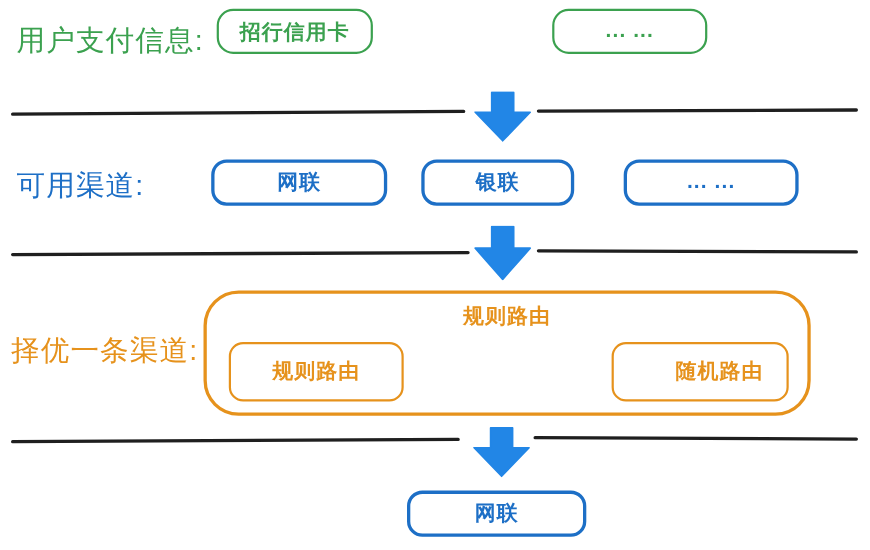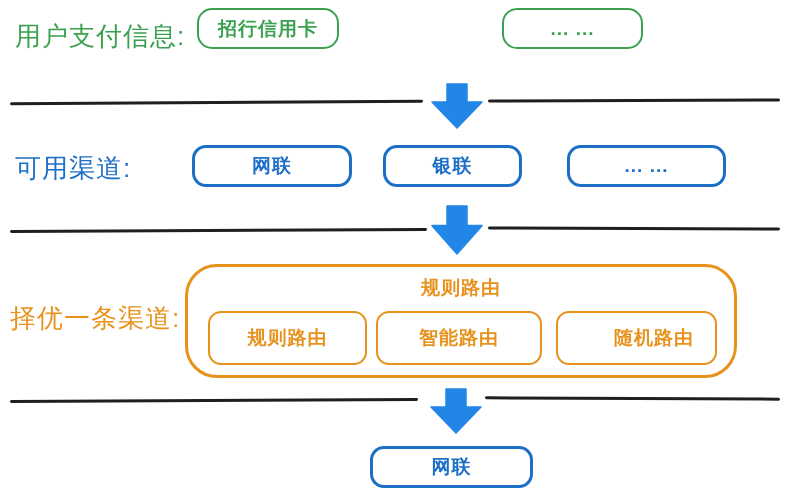--- a/index.html
+++ b/index.html
@@ -131,21 +131,20 @@
       <path d="M21 1 H41 V19 H56 L31 45 L6 19 H21 Z" fill="currentColor" stroke="currentColor" stroke-width="1.5" stroke-linejoin="round"></path>
     </svg>
   </span>
   <div class="line d2l"></div>
   <div class="line d2r"></div>
 
   <span class="row-label lbl-orange">择优一条渠道:</span>
   <div class="routing-group">
     <div class="routing-title">规则路由</div>
     <div class="box orange-box i1">规则路由</div>
-    <div class="box orange-box i2">智能路由</div>
     <div class="box orange-box i3">随机路由</div>
   </div>
 
   <div class="line d3l"></div>
   <div class="line d3r"></div>
   <span class="arrow a3">
     <svg width="62" height="46" viewBox="0 0 62 46" aria-hidden="true">
       <path d="M21 1 H41 V19 H56 L31 45 L6 19 H21 Z" fill="currentColor" stroke="currentColor" stroke-width="1.5" stroke-linejoin="round"></path>
     </svg>
   </span>

